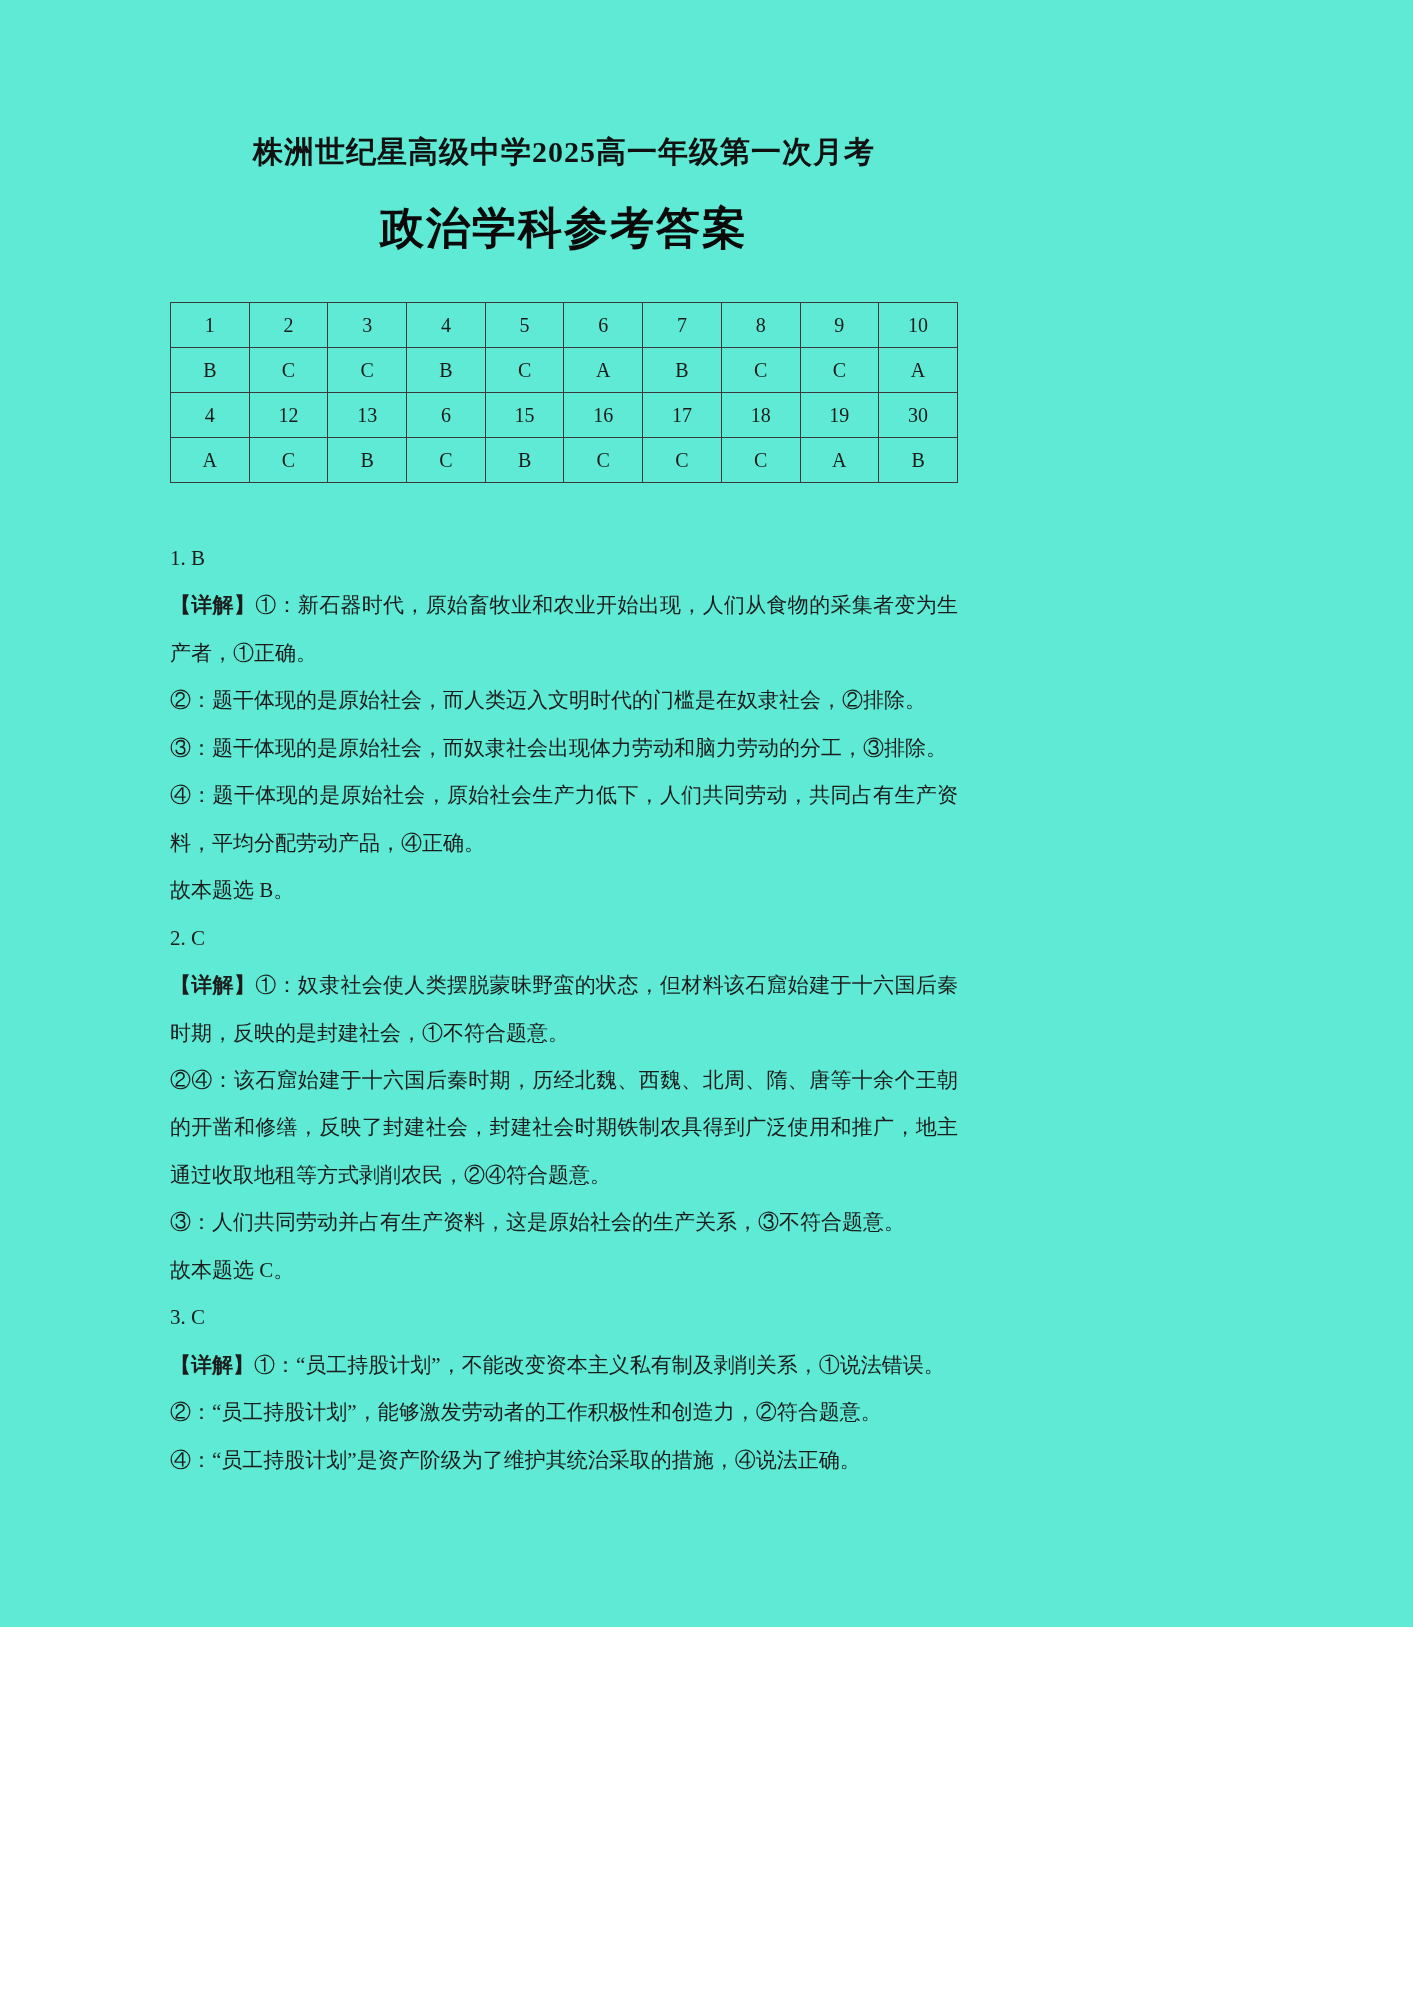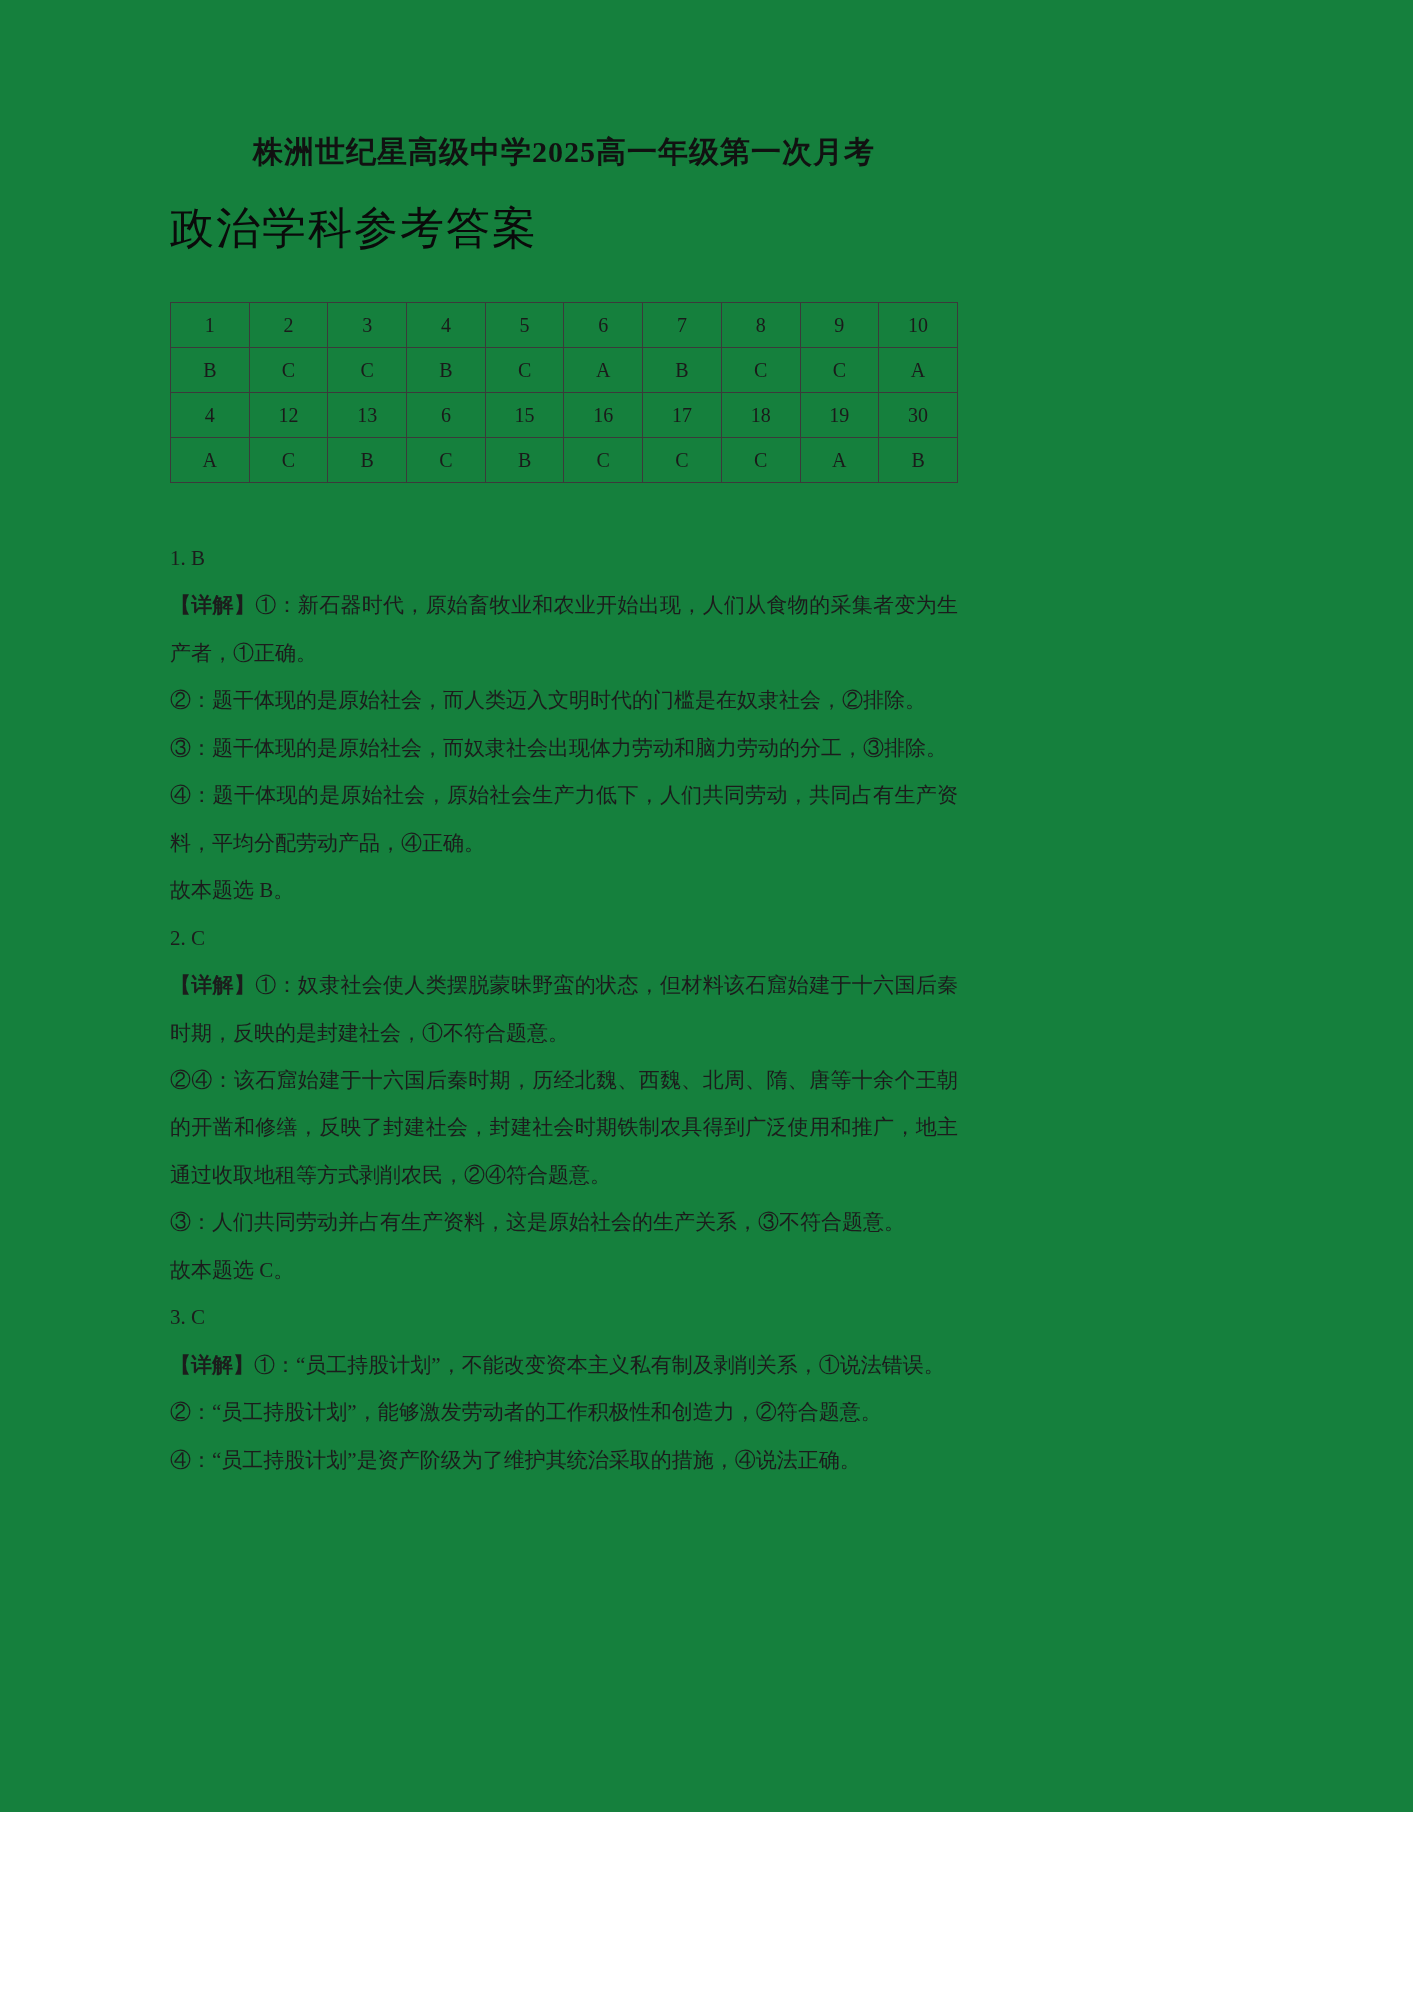--- a/index.html
+++ b/index.html
@@ -3,44 +3,44 @@
 <meta charset="utf-8">
 <style>
   html, body {
     margin: 0;
     padding: 0;
     background: #ffffff;
   }
   .page {
     position: relative;
     width: 1413px;
-    height: 1812px;
-    background: #15803d;
+    height: 1627px;
+    background: #5eead4;
     font-family: "Liberation Serif", "DejaVu Serif", serif;
     color: #1a1a1a;
     overflow: hidden;
   }
   .content {
     padding-top: 132px;
     margin-left: 170px;
     width: 788px;
   }
   .school-title {
     margin: 0;
     font-size: 30px;
     font-weight: bold;
     text-align: center;
     letter-spacing: 1px;
     color: #111;
   }
   .subject-title {
     margin: 26px 0 0 0;
     font-size: 44px;
-    font-weight: normal;
-    text-align: left;
+    font-weight: bold;
+    text-align: center;
     letter-spacing: 2px;
     color: #0a0a0a;
   }
   .answer-table {
     width: 100%;
     border-collapse: collapse;
     margin-top: 44px;
     table-layout: fixed;
   }
   .answer-table td {

